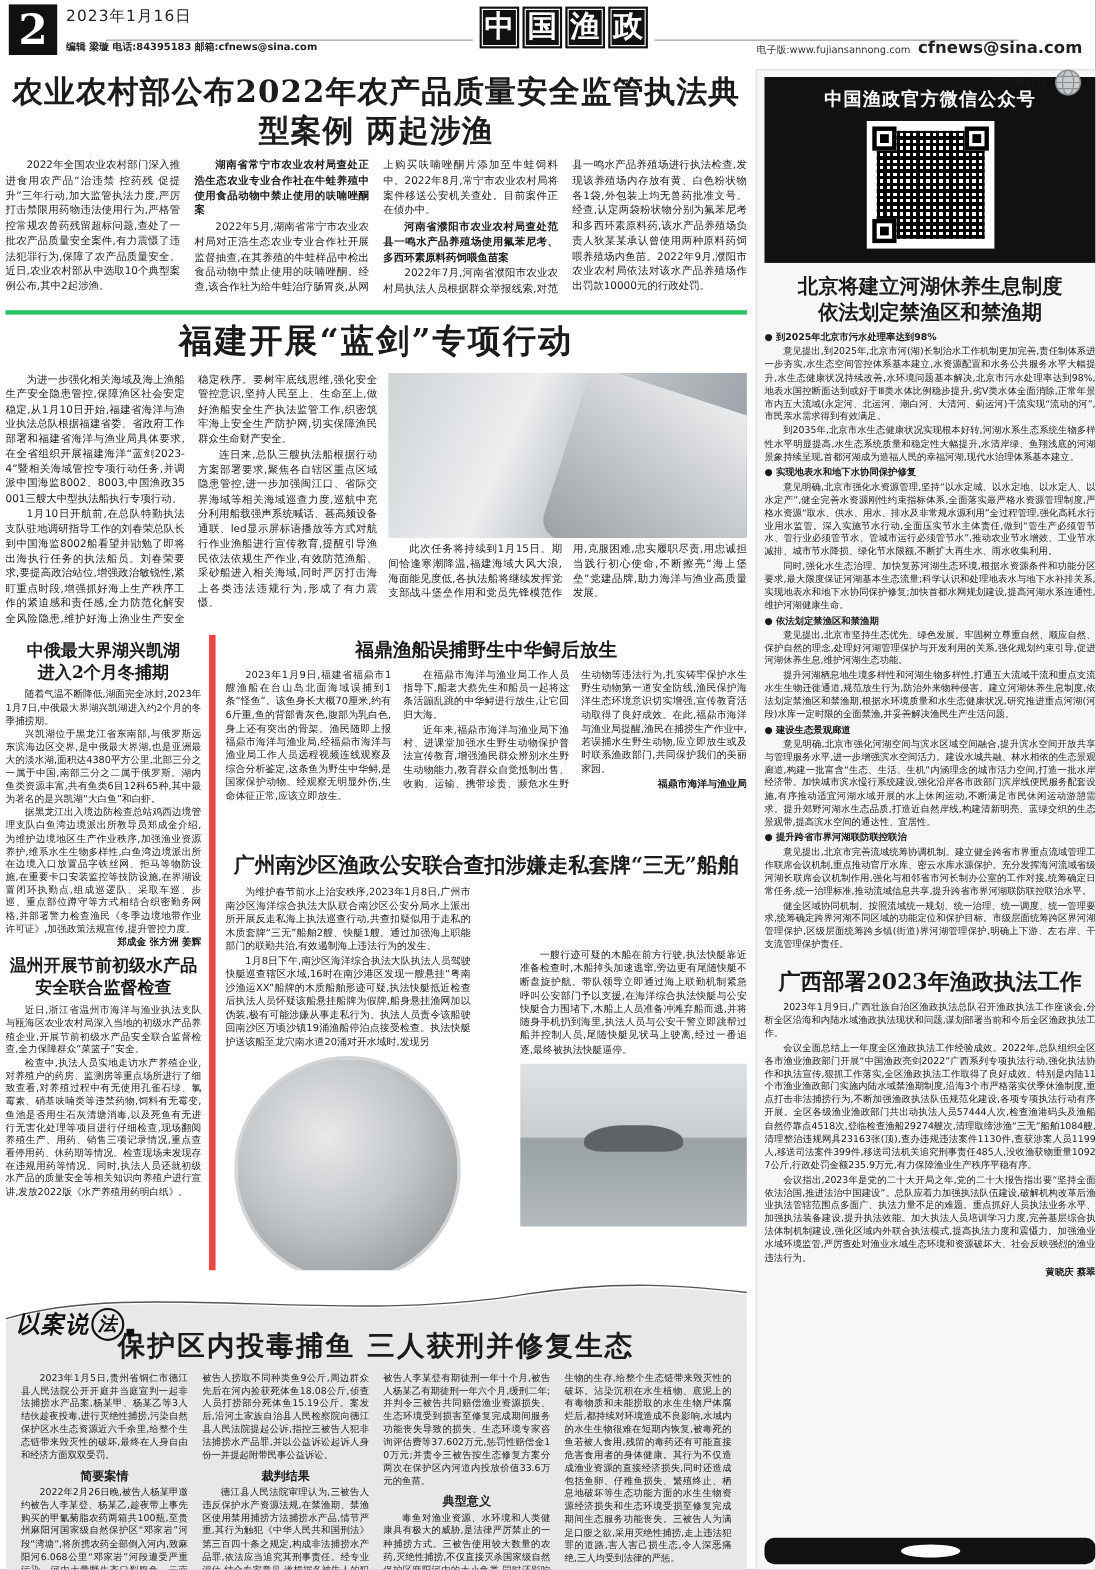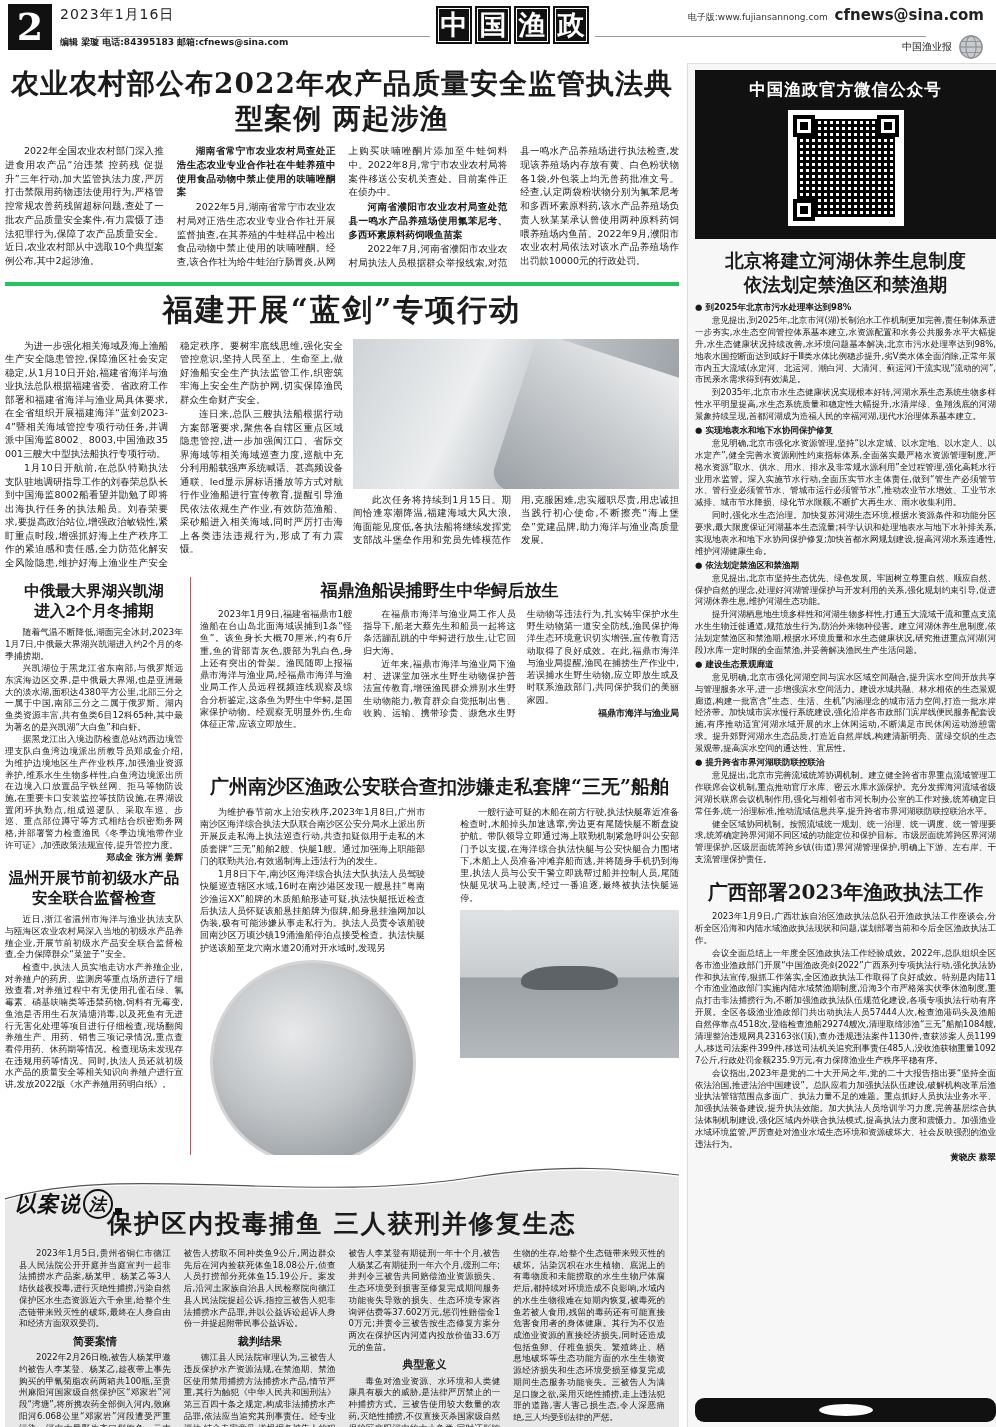--- a/index.html
+++ b/index.html
@@ -12,21 +12,21 @@
   .pagenum-box{width:44px;height:46px;background:#111;color:#fff;font-weight:bold;
                font-size:38px;line-height:46px;text-align:center;font-family:"DejaVu Serif",serif;}
   .date{font-size:14px;letter-spacing:1px;padding-top:2px;color:#222;}
   .editor{font-size:9px;font-weight:bold;margin-top:12px;color:#222;}
   .masthead{position:absolute;left:430px;top:6px;display:flex;gap:3px;background:#fff;
             padding:0 6px;z-index:3;}
   .mast-tile{width:36px;height:38px;background:#111;color:#fff;font-weight:bold;font-size:27px;
              line-height:38px;text-align:center;box-shadow:inset 0 0 0 2px #111, inset 0 0 0 3px #fff;
              font-family:"DejaVu Serif",serif;}
   .hdr-right{position:absolute;right:12px;top:6px;text-align:right;z-index:2;}
-  .eed{font-size:9px;color:#333;}
+  .eed{font-size:9px;color:#333;margin-top:28px;}
   .eed .mail{font-size:15px;font-weight:bold;color:#222;margin-left:4px;}
   .paper-name-row{font-size:10px;margin-top:10px;display:flex;align-items:center;gap:6px;justify-content:flex-end;}
   .globe{width:26px;height:26px;}
   
   .content{display:flex;padding:0 5px;gap:8px;}
   .left-main{width:674px;flex:none;}
   
   .lead-h{font-family:"DejaVu Serif",serif;font-size:28px;font-weight:bold;text-align:center;
           margin:6px 0 8px;letter-spacing:1px;line-height:1.25;}
   .lead-body{column-count:4;column-gap:13px;font-size:9.5px;line-height:1.45;height:138px;overflow:hidden;}
@@ -44,30 +44,30 @@
   .lj-text{width:338px;column-count:2;column-gap:12px;font-size:9.5px;line-height:1.42;}
   .lj-right{flex:1;}
   .photo-ship{height:150px;background:
      linear-gradient(115deg,#cfd3d6 0%,#eceeef 35%,#b9bec2 60%,#8f969b 100%);
      position:relative;overflow:hidden;}
   .photo-ship::after{content:"";position:absolute;right:-30px;top:20px;width:200px;height:160px;
      background:linear-gradient(200deg,#f2f3f4,#9aa0a5);transform:rotate(18deg);border-radius:18px;}
   .lj-cap{column-count:2;column-gap:10px;font-size:9.5px;line-height:1.42;height:76px;overflow:hidden;margin-top:4px;}
   
   .bottom-row{display:flex;margin-top:6px;height:578px;overflow:hidden;}
-  .col-left{width:178px;flex:none;border-right:1px solid #ef4444;padding-right:7px;overflow:hidden;}
+  .col-left{width:178px;flex:none;border-right:6px solid #ef4444;padding-right:7px;overflow:hidden;}
   .h2l{font-family:"DejaVu Serif",serif;font-size:15.5px;font-weight:bold;text-align:center;
        line-height:1.3;margin:4px 0 6px;}
   .h2l span{display:block;}
   .small-body{font-size:8.8px;line-height:1.33;}
   .col-right{flex:1;padding-left:9px;display:flex;flex-direction:column;overflow:hidden;}
   .fuding h3{font-family:"DejaVu Serif",serif;font-size:17px;font-weight:bold;text-align:center;margin:2px 0 6px;}
   .fd-body{column-count:3;column-gap:11px;font-size:9px;line-height:1.36;height:158px;overflow:hidden;}
   .nansha h3{font-family:"DejaVu Serif",serif;font-size:19px;font-weight:bold;text-align:center;margin:8px 0 6px;}
-  .ns-grid{display:flex;flex:1;overflow:hidden;font-size:9px;line-height:1.36;}
+  .ns-grid{display:flex;gap:10px;flex:1;overflow:hidden;font-size:9px;line-height:1.36;align-items:center;}
   .ns-left{width:47%;}
   .ns-right{flex:1;margin-left:35px;}
   .photo-circle{width:200px;height:200px;border-radius:50%;margin:6px auto;
      background:radial-gradient(circle at 40% 35%,#e8e9ea 0%,#c2c6c9 45%,#83888c 100%);
      border:3px solid #d5d5d5;}
   .photo-boat{height:148px;margin-top:6px;background:
      linear-gradient(#dfe2e4 0%,#c9cdd0 45%,#9aa1a5 46%,#b3b9bd 100%);position:relative;overflow:hidden;}
   .photo-boat::after{content:"";position:absolute;left:28%;top:38%;width:44%;height:16%;
      background:#5d6367;border-radius:40% 40% 20% 20%/60% 60% 30% 30%;}
   

